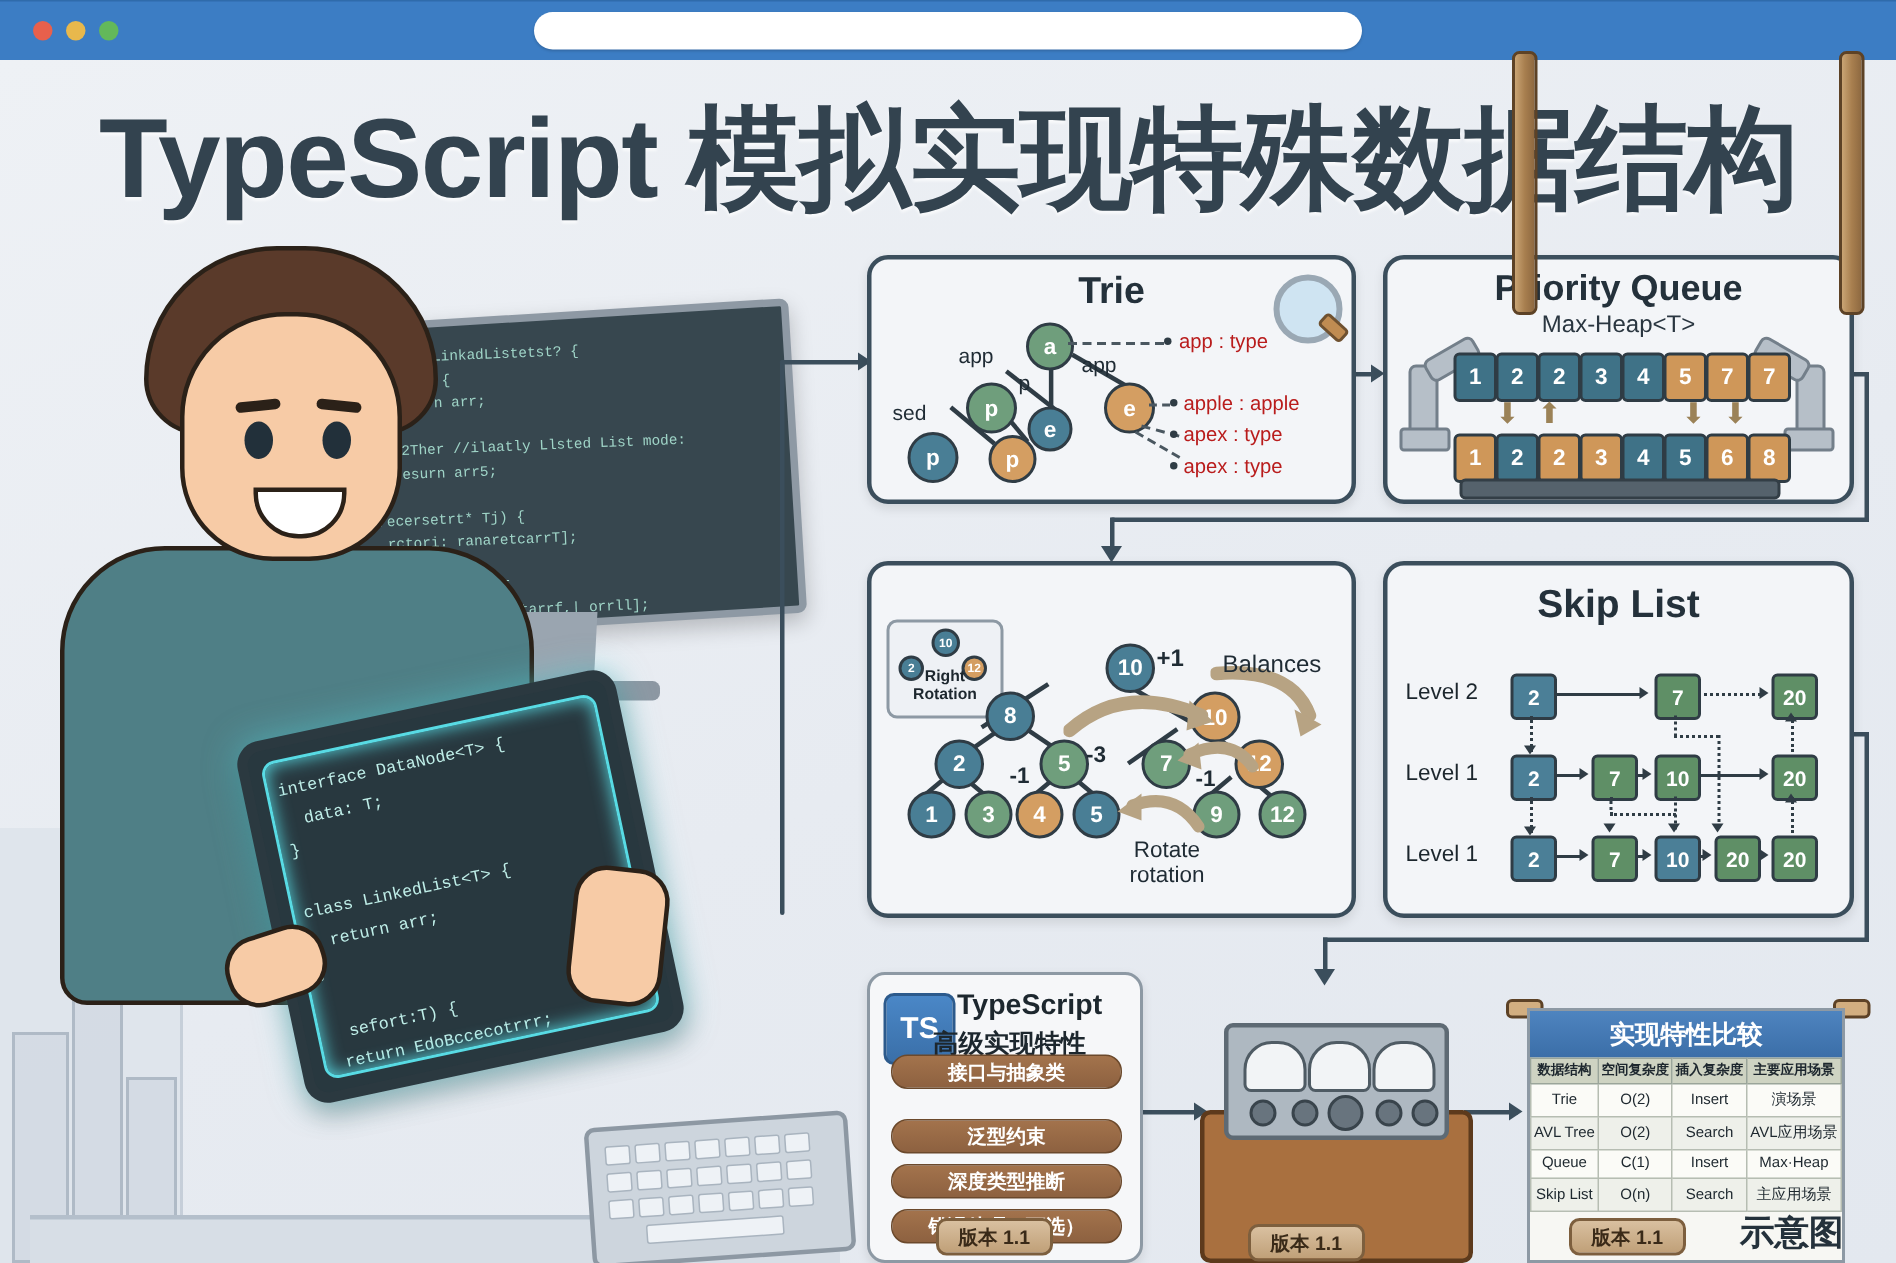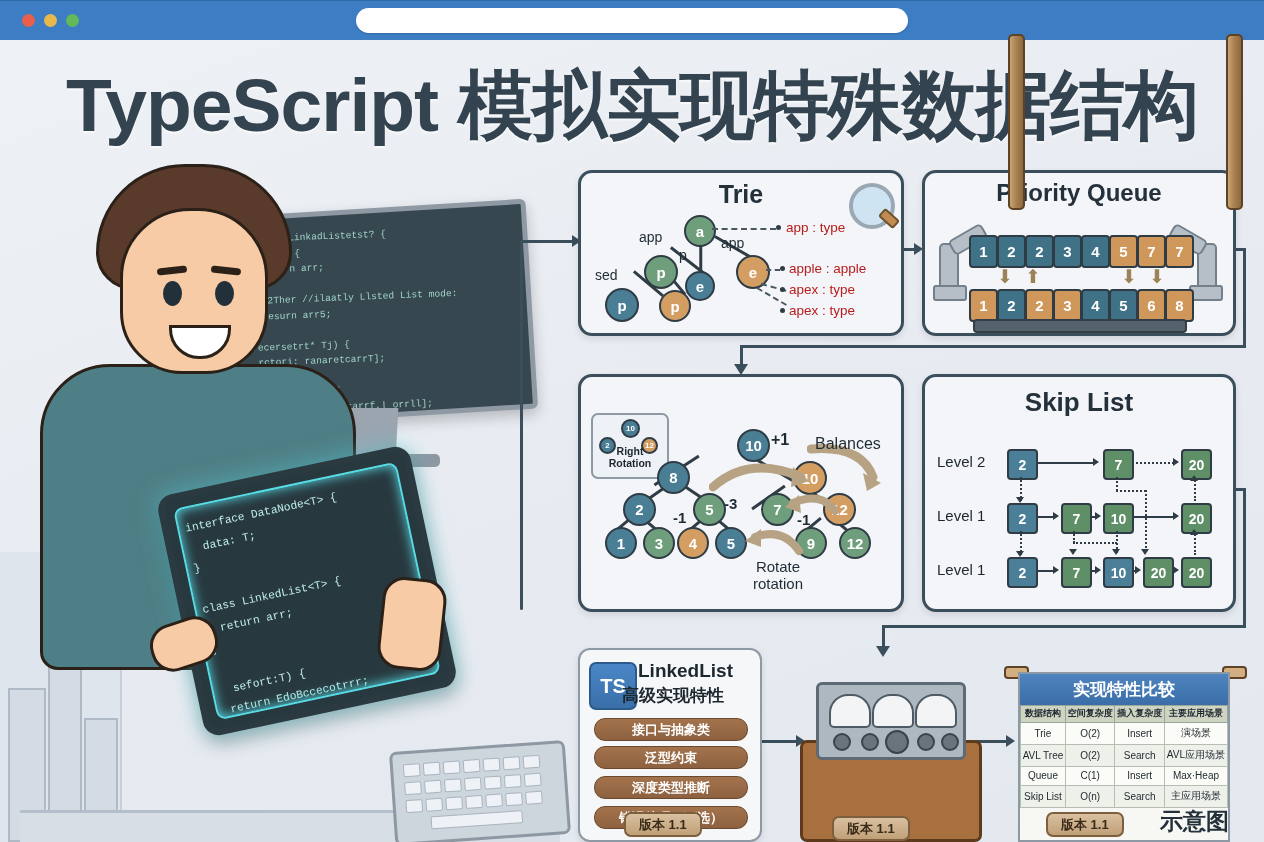--- a/index.html
+++ b/index.html
@@ -359,20 +359,21 @@
     <div class="dashline" style="left:180px;top:110px;width:26px;transform:rotate(15deg);"></div>
     <div class="bullet" style="left:199px;top:114px;"></div>
     <div class="leaf" style="left:208px;top:109px;">apex : type</div>
     <div class="dashline" style="left:176px;top:114px;width:34px;transform:rotate(30deg);"></div>
     <div class="bullet" style="left:199px;top:135px;"></div>
     <div class="leaf" style="left:208px;top:130px;">apex : type</div>
   </div>
 
   <div class="panel" id="pq">
     <div class="ptitle">Priority Queue</div>
+    <div class="psub">Max-Heap&lt;T&gt;</div>
 
     <div class="arm" style="left:14px;top:70px;width:16px;height:44px;"></div>
     <div class="arm" style="left:8px;top:112px;width:30px;height:12px;border-radius:3px;"></div>
     <div class="arm" style="left:24px;top:58px;width:34px;height:13px;transform:rotate(-30deg);"></div>
     <div class="arm" style="left:272px;top:70px;width:16px;height:44px;"></div>
     <div class="arm" style="left:264px;top:112px;width:30px;height:12px;border-radius:3px;"></div>
     <div class="arm" style="left:244px;top:58px;width:34px;height:13px;transform:rotate(30deg);"></div>
 
     <div id="pq-top">
         <div class="cell c-blue" style="left: 44px; top: 62px;">1</div>
@@ -518,23 +519,23 @@
     <div class="aheadd" style="left:144px;top:172px;"></div>
     <div class="aheadd" style="left:187px;top:172px;"></div>
     <div class="sdashv" style="left:269px;top:100px;height:24px;"></div>
     <div class="aheadu" style="left:265px;top:98px;"></div>
     <div class="sdashv" style="left:269px;top:154px;height:24px;"></div>
     <div class="aheadu" style="left:265px;top:152px;"></div>
   </div>
 
   <div id="tscard">
     <div class="tslogo">TS</div>
-    <div class="tstitle">LinkedList</div>
+    <div class="tstitle">TypeScript</div>
     <div class="tssub">高级实现特性</div>
-    <div class="pill" style="top:68px;">接口与抽象类</div>
+    <div class="pill" style="top:53px;">接口与抽象类</div>
     <div class="pill" style="top:96px;">泛型约束</div>
     <div class="pill" style="top:126px;">深度类型推断</div>
     <div class="pill" style="top:156px;">错误处理（可选）</div>
   </div>
 
   <div id="machine">
     <div class="mbody"></div>
     <div class="mpanel">
       <div class="gauge" style="left:10px;"></div>
       <div class="gauge" style="left:53px;"></div>

